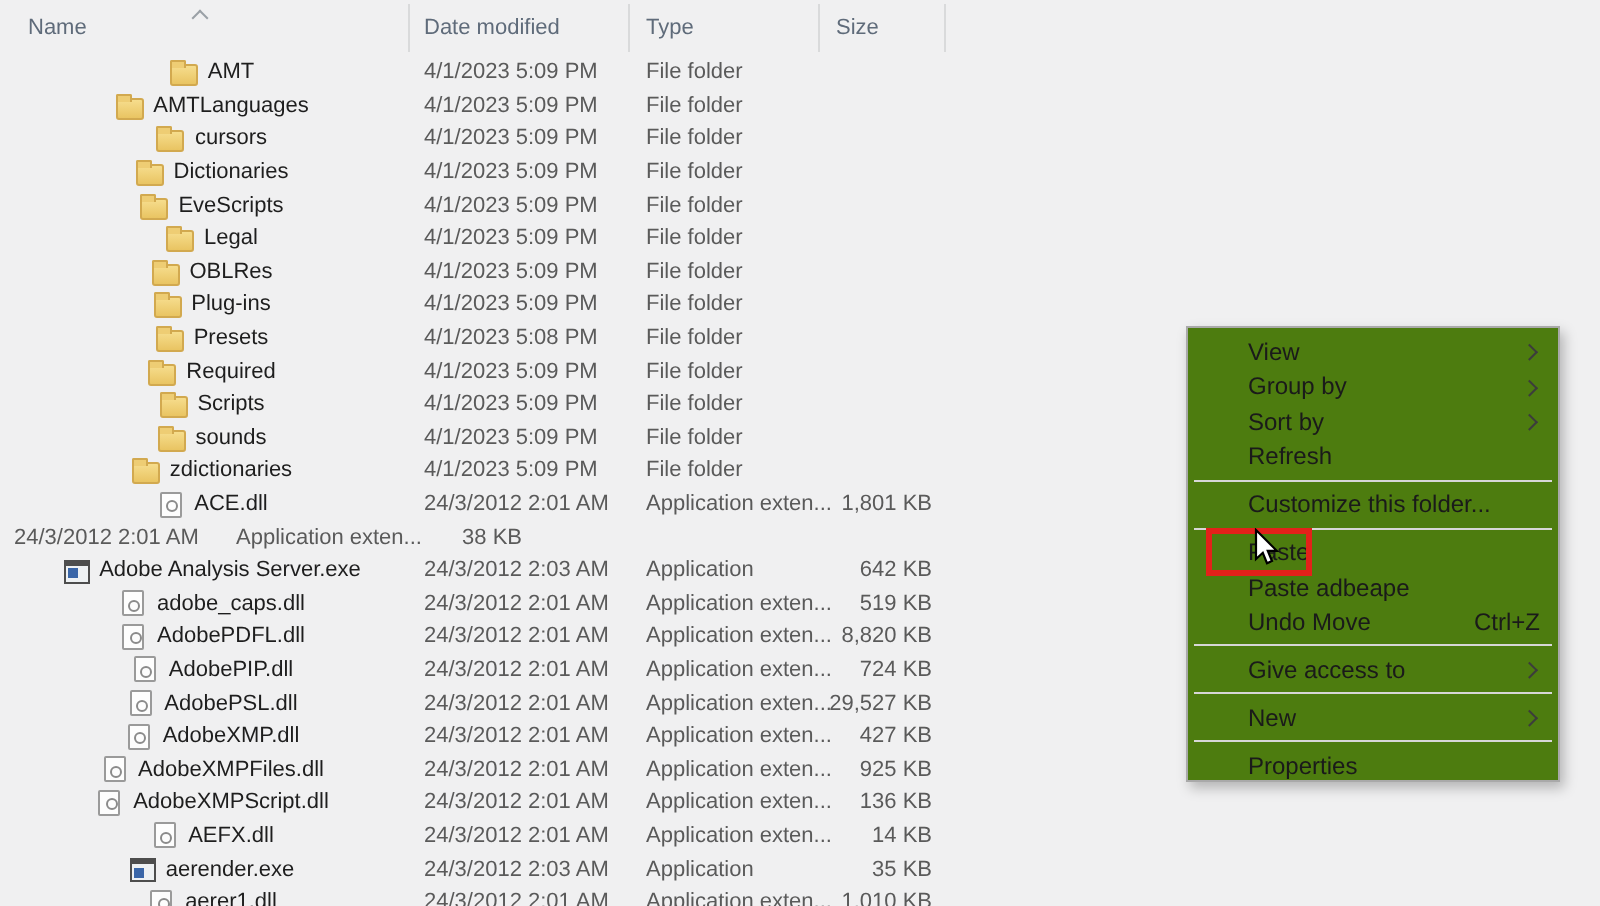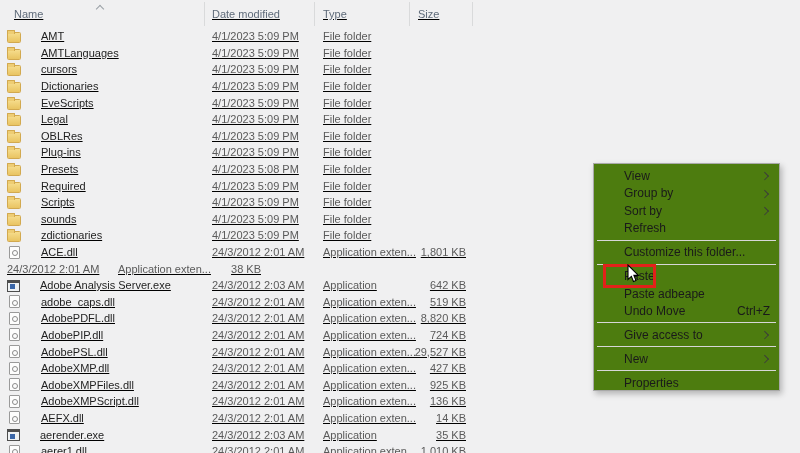--- a/index.html
+++ b/index.html
@@ -1,34 +1,34 @@
 <!DOCTYPE html>
 <html><head>
 <meta charset="utf-8">
 <style>
   * { margin:0; padding:0; box-sizing:border-box; }
   html,body { width:800px; height:453px; }
   body { font-family:"Liberation Sans","DejaVu Sans",sans-serif; background:#f0f0f1; }
-  #stage { position:relative; width:800px; height:453px; overflow:hidden; background:#f0f0f1;text-decoration:underline; }
+  #stage { position:relative; width:800px; height:453px; overflow:hidden; background:#f0f0f1; }
 
   
   .list-header { display:flex; height:28px; align-items:center; color:#5f6b7a; font-size:11px; }
   .hcell { height:24px; display:flex; align-items:center; border-right:1px solid #d9dadb; position:relative; }
   .hcell.name { width:205px; padding-left:14px; }
   .hcell.date { width:110px; padding-left:7px; }
   .hcell.type { width:95px; padding-left:8px;text-align:right; }
   .hcell.size { width:63px; padding-left:8px; }
   .sort-caret { position:absolute; left:97px; top:2px; width:7px; height:7px; }
   .sort-caret::before { content:''; position:absolute; left:0; top:2px; width:5px; height:5px;
       border-top:1.4px solid #9aa0a6; border-left:1.4px solid #9aa0a6; transform:rotate(45deg); }
 
   
   .row { display:flex; height:16.6px; align-items:center; font-size:11px; }
-  .cell-name { width:205px; padding-left:7px; display:flex; align-items:center; gap:20px; color:#1e1e1e;
-      white-space:nowrap; overflow:hidden; }
+  .cell-name { width:205px; padding-left:7px; display:flex; align-items:center; gap:5px; color:#1e1e1e;
+      white-space:nowrap; overflow:hidden;justify-content:center; }
   .cell-date { width:110px; padding-left:7px; color:#5a5a5a; white-space:nowrap; }
   .cell-type { width:95px; padding-left:8px; color:#5a5a5a; white-space:nowrap; }
   .cell-size { width:56px; text-align:right; color:#5a5a5a; white-space:nowrap; }
 
   .icon { width:14px; height:14px; position:relative; flex:none; }
   .icon-folder { height:11px; margin-top:3px; background:linear-gradient(#f6dd8d,#e9c462);
       border:1px solid #d2a94f; border-radius:1.5px; }
   .icon-folder::before { content:''; position:absolute; top:-3px; left:-1px; width:6px; height:3px;
       background:#eecd74; border:1px solid #d2a94f; border-bottom:none; border-radius:1px 1px 0 0; }
   .icon-dll { width:11px; height:13px; margin:0 1.5px; background:#fdfdfd; border:1px solid #9a9a9a; border-radius:1px; }

